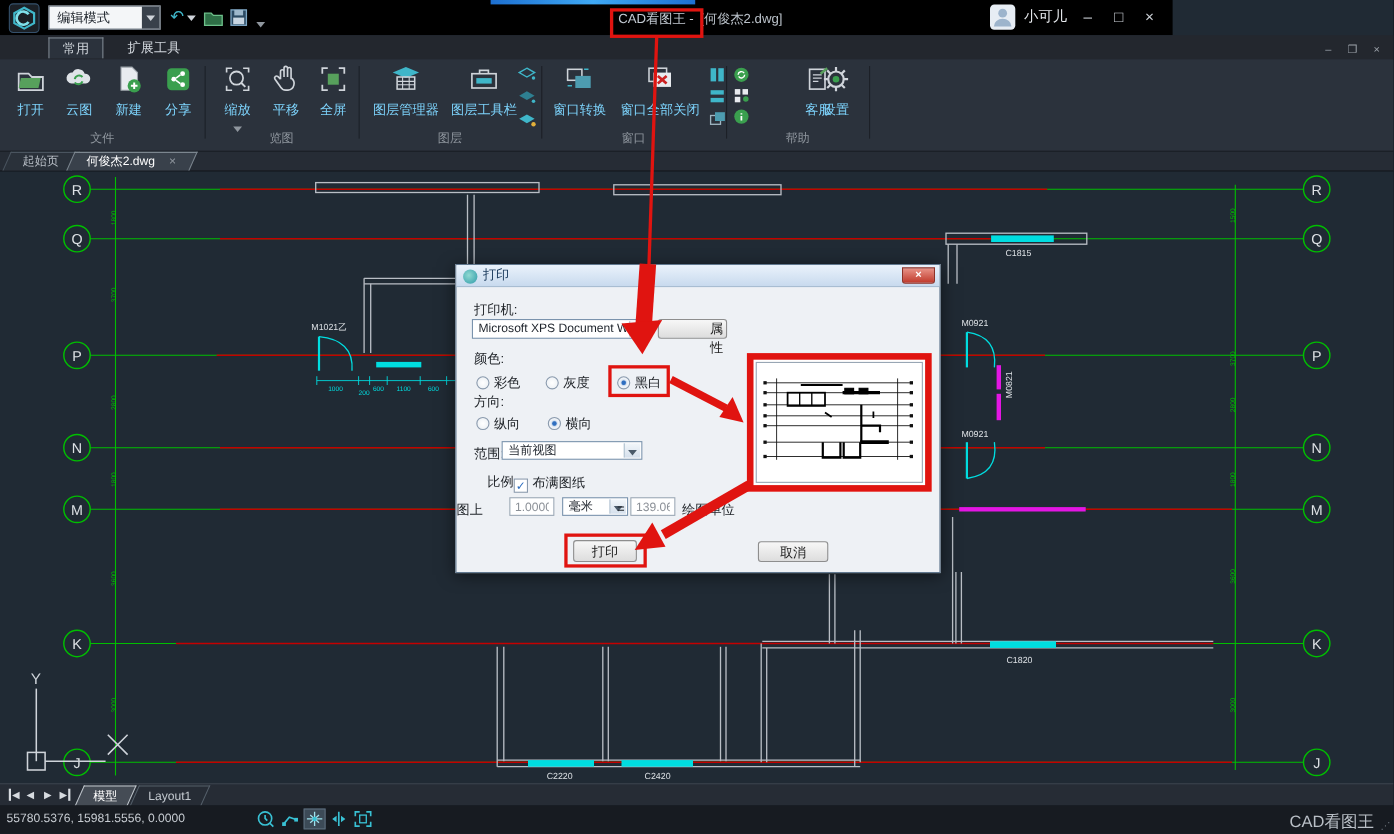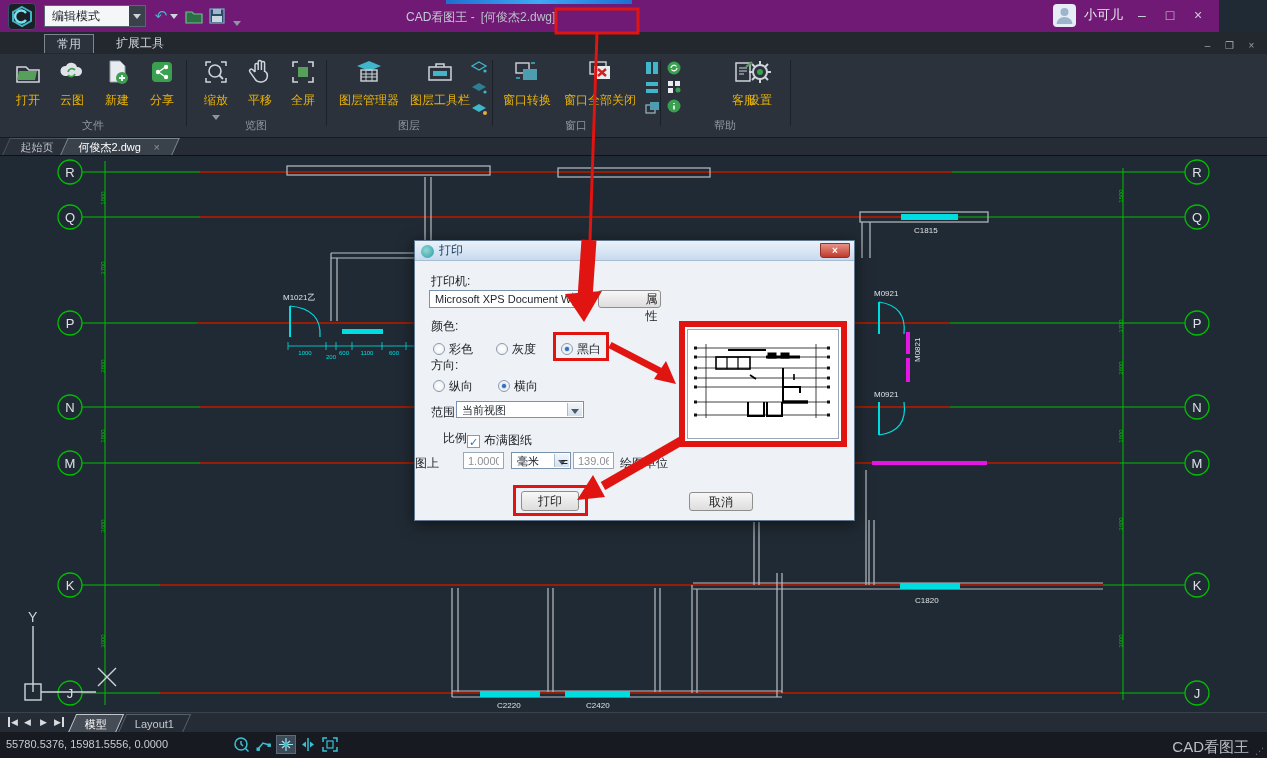--- a/index.html
+++ b/index.html
@@ -1,39 +1,39 @@
 <!DOCTYPE html>
 <html><head>
 <meta charset="utf-8">
 <style>
   html,body{margin:0;padding:0;background:#11151b;}
   *{box-sizing:border-box;font-family:"Liberation Sans","DejaVu Sans",sans-serif;}
   #stage{position:relative;width:1267px;height:758px;overflow:hidden;background:#202a34;}
   .abs{position:absolute;}
   
-  #titlebar{left:0;top:0;width:1219px;height:32px;background:#701a75;padding-left:48px;}
+  #titlebar{left:0;top:0;width:1066px;height:32px;background:#000000;padding-left:48px;}
   #topstrip{left:446px;top:0;width:186px;height:4px;background:linear-gradient(90deg,#1d6fd0,#3fa9f5,#1d6fd0);}
   #logo{left:8px;top:3px;width:28px;height:27px;border-radius:4px;background:#1b2026;border:1px solid #35506b;}
   #modebox{left:44px;top:5px;width:102px;height:22px;background:#f4f6f8;border:1px solid #5a6672;color:#1c222a;font-size:12px;line-height:20px;padding-left:7px;}
   #modebox .caret{position:absolute;right:0;top:0;width:16px;height:20px;background:#39414b;}
   .tri-d{width:0;height:0;border-left:4px solid transparent;border-right:4px solid transparent;border-top:5px solid #cfd4da;position:absolute;}
   .qicon{color:#3fb6c9;font-size:15px;line-height:22px;text-align:center;width:22px;height:22px;top:5px;}
   #apptitle{left:400px;top:6px;width:460px;height:22px;text-align:left;color:#b9c0c8;font-size:12px;line-height:20px;}
   #apptitle .boxed{display:inline-block;padding:1px 6px;color:#c3cad2;}
   #userwrap{right:96px;top:4px;height:24px;color:#e8ebef;font-size:13px;}
   #avatar{width:23px;height:23px;border-radius:4px;background:#e7edf4;display:inline-block;vertical-align:middle;margin-right:8px;}
   .winbtn{top:4px;width:26px;height:22px;color:#c9ced4;font-size:14px;text-align:center;line-height:22px;}
   
   #ribbontabs{left:0;top:32px;width:1267px;height:22px;background:#23272e;}
   .rtab{font-size:12px;color:#cfd4da;line-height:18px;padding:0 12px;top:2px;}
   .rtab.active{border:1px solid #7d858e;background:#2b323c;border-bottom:none;}
   .mdibtn{top:8px;color:#9aa0a8;font-size:10px;width:15px;text-align:center;}
   
   #ribbon{left:0;top:54px;width:1267px;height:84px;background:#2b323c;border-bottom:1px solid #171b21;}
-  .rbtn{text-align:center;color:#eab308;font-size:12px;top:4px;}
+  .rbtn{text-align:center;color:#7dd3fc;font-size:12px;top:4px;}
   .rbtn .ic{height:32px;margin-bottom:2px;}
   .grouplabel{top:64px;text-align:center;color:#8f969e;font-size:11px;}
   .gsep{top:6px;width:1px;height:66px;background:#1c2027;}
   .smallic{width:18px;height:16px;}
   
   #doctabs{left:0;top:138px;width:1267px;height:18px;background:#262c35;border-bottom:1px solid #0e1116;}
   .dtab{height:17px;font-size:11px;line-height:17px;color:#b9bfc7;padding:0 14px;transform:skewX(-24deg);border:1px solid #4a545f;border-bottom:none;background:#2a313a;}
   .dtab>span{display:inline-block;transform:skewX(24deg);}
   .dtab.active{background:#39414b;color:#fff;border-color:#7c868f;}
   
@@ -99,21 +99,21 @@
     <div class="abs" style="left:208px;top:7px;">
       <svg width="18" height="18">
           <rect x="2" y="2" width="14" height="14" fill="#2b4a63" stroke="#7fa8c6" stroke-width="1.2"></rect>
           <rect x="5" y="2" width="8" height="5" fill="#9db8cc"></rect>
           <rect x="4" y="9" width="10" height="6" fill="#c8d6e2"></rect>
         </svg>
     </div>
     <div class="abs" style="left:233px;top:12px;"><span class="tri-d" style="position:static;display:inline-block;border-top-color:#8f969e;"></span></div>
 
     <div id="apptitle" class="abs">
-      <span class="boxed" style="">CAD看图王 -</span><span>[何俊杰2.dwg]</span>
+      <span class="boxed" style="margin-left:156px;">CAD看图王 -</span><span>[何俊杰2.dwg]</span>
     </div>
 
     <div id="userwrap" class="abs">
       <span id="avatar">
         <svg width="23" height="23">
             <circle cx="11.5" cy="8" r="4" fill="#9db4cc"></circle>
             <path d="M3.5 20 a8 7 0 0 1 16 0 z" fill="#9db4cc"></path>
           </svg>
       </span><span>小可儿</span>
     </div>

